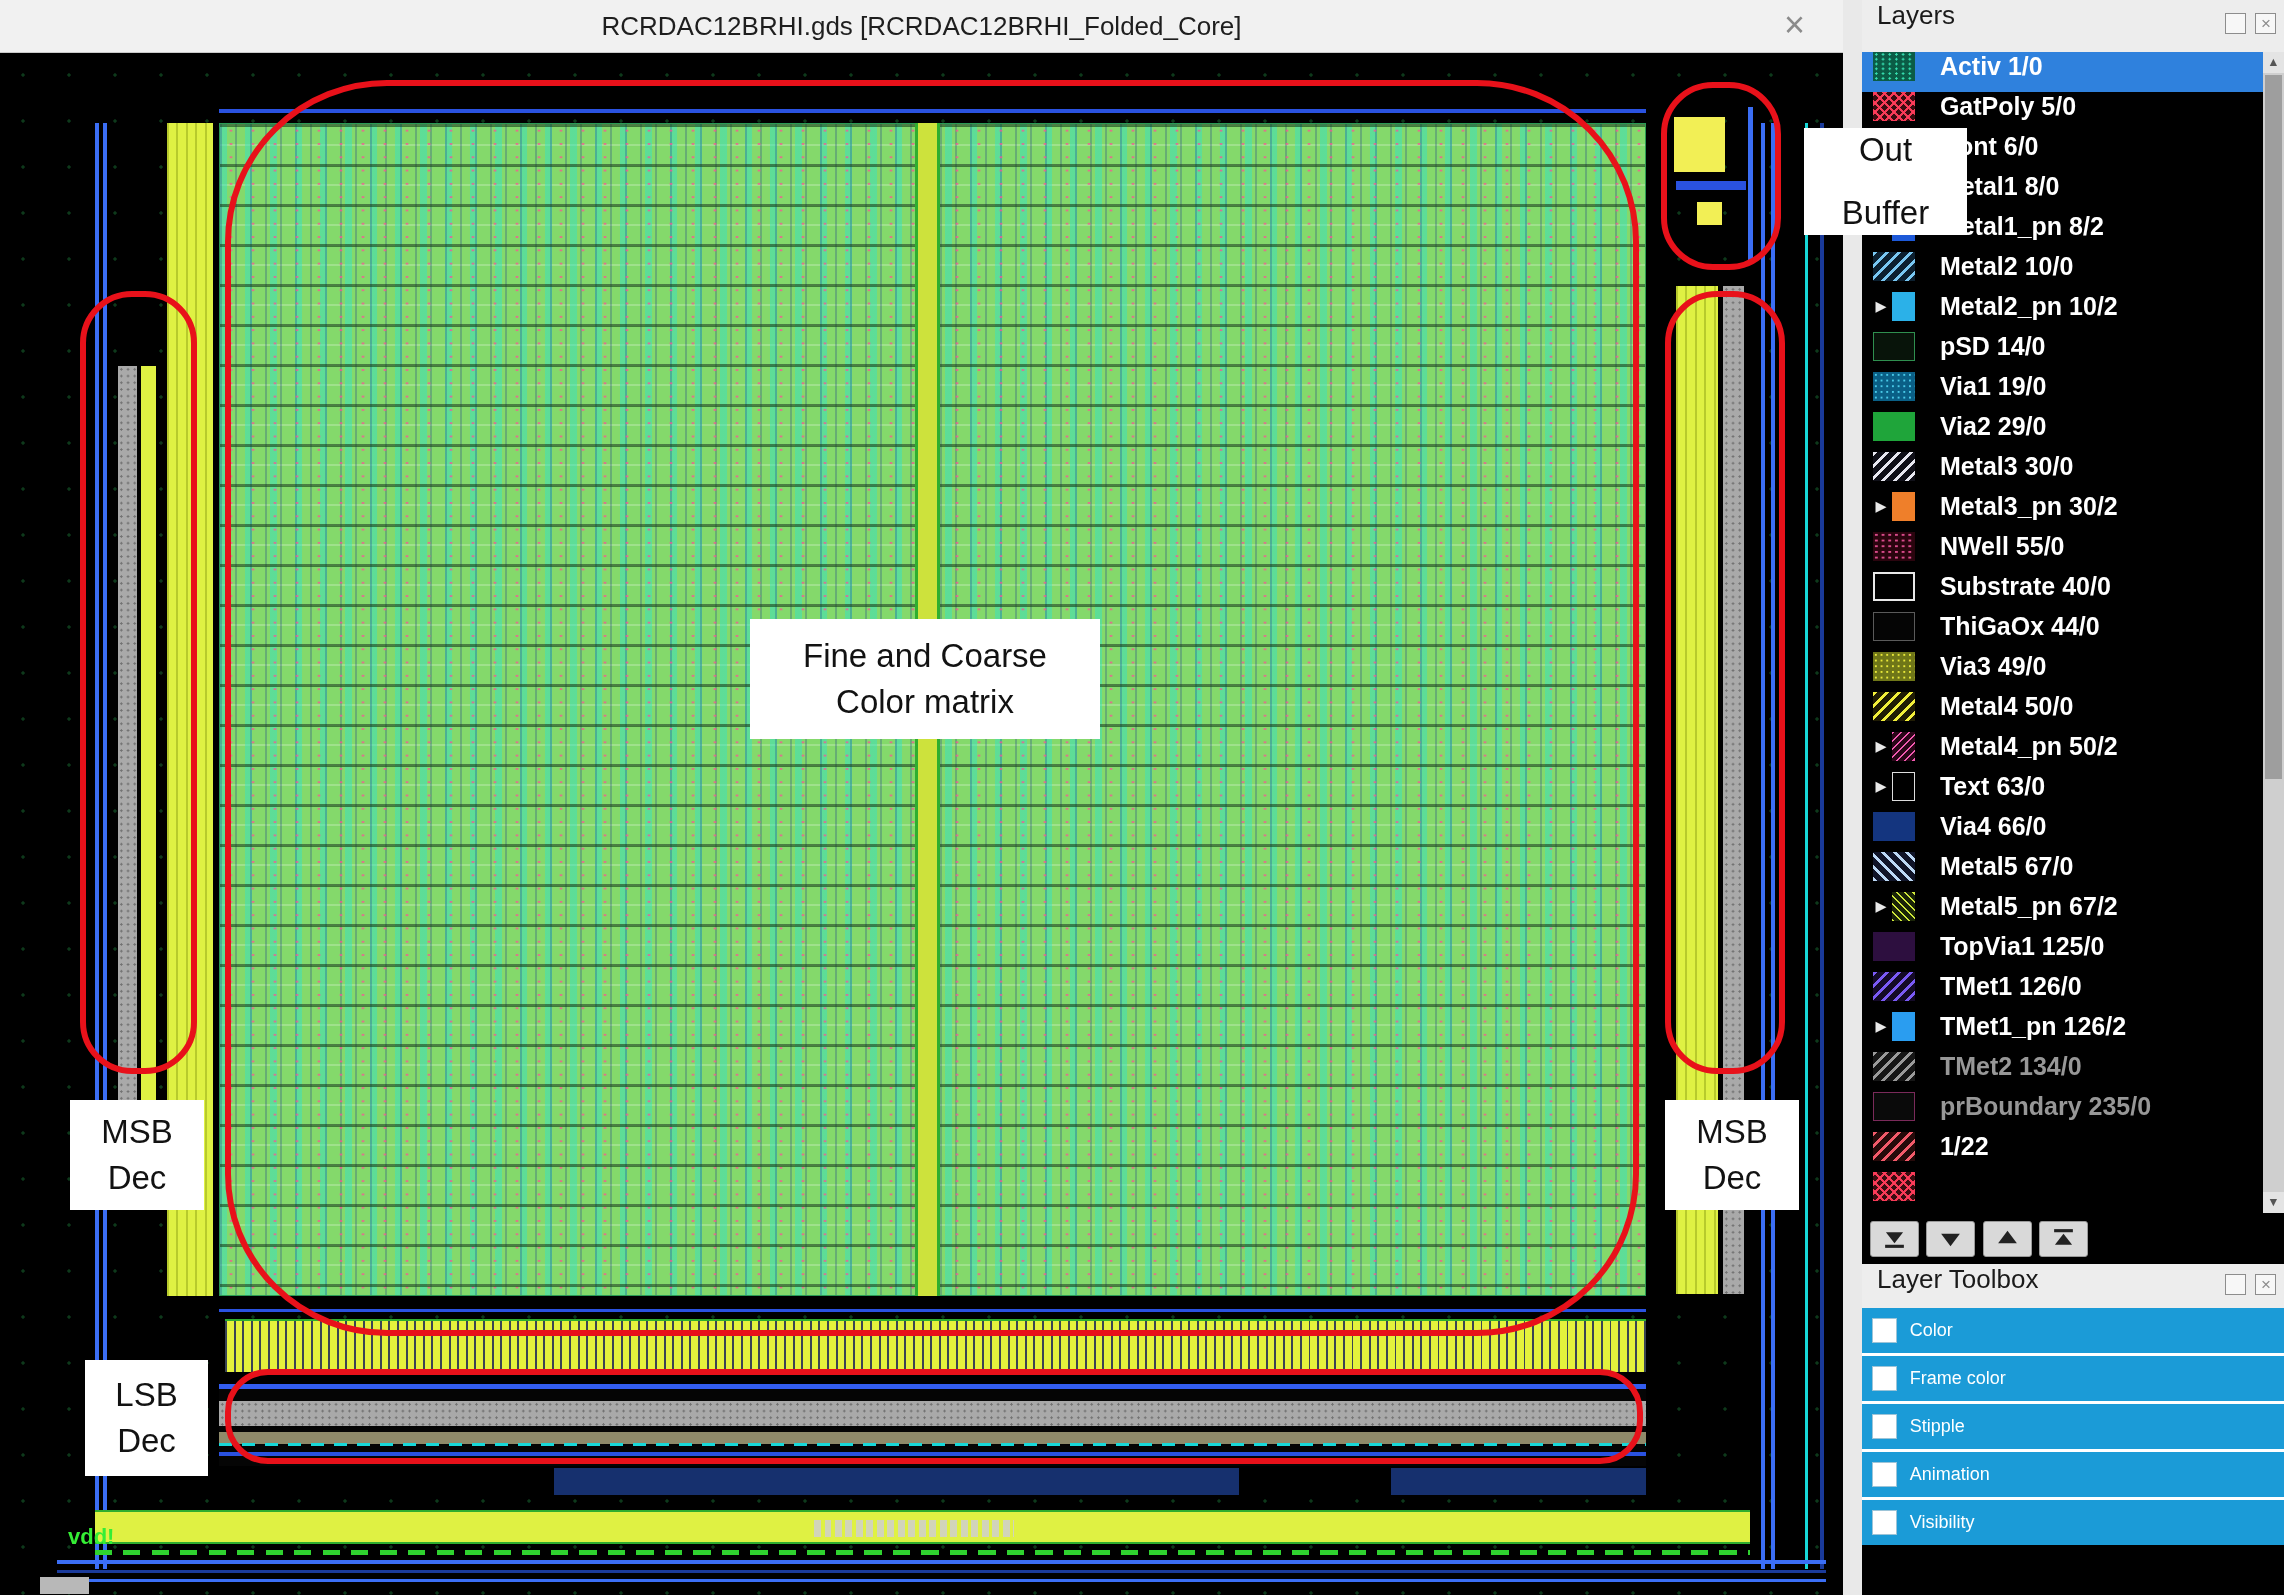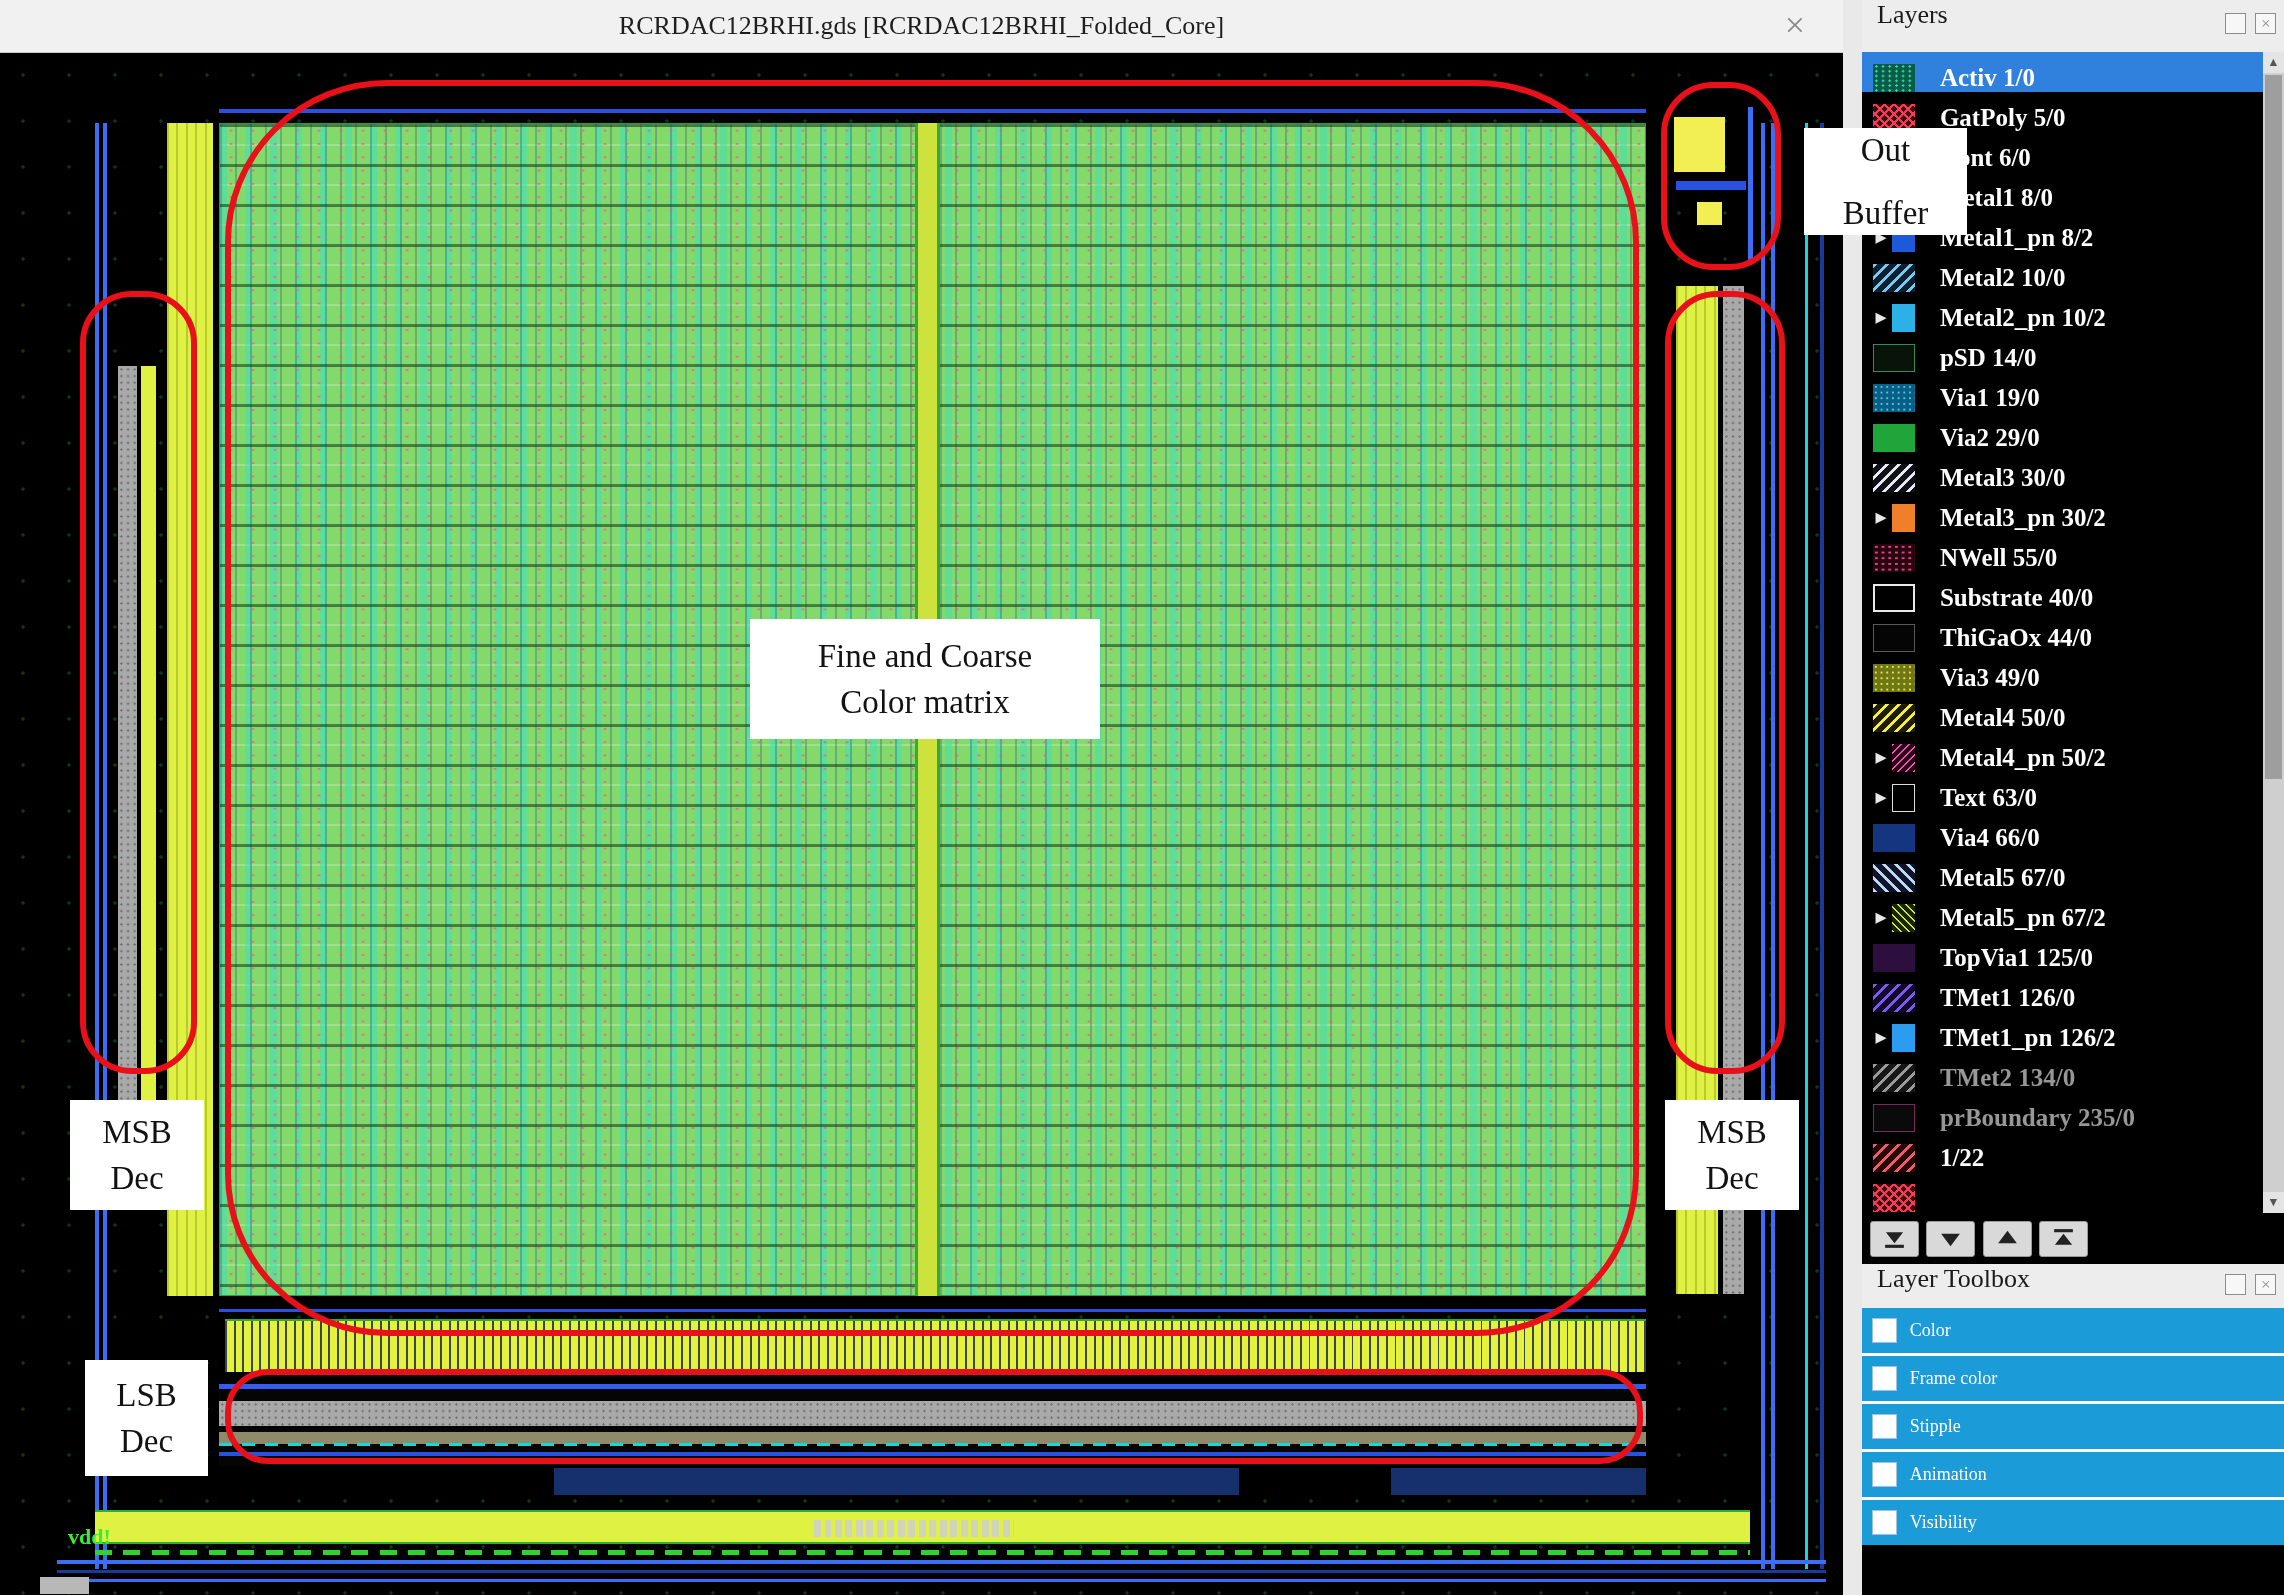--- a/index.html
+++ b/index.html
@@ -1,16 +1,16 @@
 <!DOCTYPE html>
 <html style="font-size:15px"><head>
 <meta charset="utf-8">
 <style>
   html,body{margin:0;padding:0;background:#fff;font-family:"Liberation Sans",sans-serif;}
-  .window{position:relative;width:2285px;height:1595px;overflow:hidden;background:#e5e5e5;font-family:Liberation Serif, serif;}
+  .window{position:relative;width:2285px;height:1595px;overflow:hidden;background:#e5e5e5;}
 
   
   .titlebar{position:absolute;left:0;top:0;width:1843px;height:52px;background:#f1f1f1;border-bottom:1px solid #c9c9c9;z-index:5;}
   .titlebar .title{position:absolute;left:0;top:0;width:100%;text-align:center;line-height:52px;font-size:26px;color:#1e1e1e;}
   .titlebar .close{position:absolute;right:38px;top:0;line-height:50px;font-size:36px;color:#8b8b8b;cursor:default;}
 
   
   .canvas{position:absolute;left:0;top:52px;width:1843px;height:1543px;background-color:#000;
     background-image:radial-gradient(rgba(35,150,70,.38) 1.4px,transparent 1.9px);
     background-size:46px 46px;overflow:hidden;z-index:1;}
@@ -45,21 +45,21 @@
   .splitter{position:absolute;left:1843px;top:0;width:19px;height:1595px;background:#e9e9e9;z-index:4;}
 
   
   .panel{position:absolute;left:1862px;top:0;width:422px;height:1595px;background:#000;z-index:10;}
   .phead{position:relative;height:52px;background:#ededed;display:flex;align-items:flex-start;padding-left:15px;box-sizing:border-box;}
   .phead .ptitle{font-size:26px;color:#1a1a1a;}
   .wicons{position:absolute;right:7.6px;top:13.3px;display:flex;gap:9.5px;}
   .wicon{width:21px;height:21px;border:1.9px solid #8d8d8d;box-sizing:border-box;display:flex;align-items:center;justify-content:center;color:#8d8d8d;font-size:17px;line-height:1;background:#f7f7f7;}
 
   .llist{position:relative;height:1161px;overflow:hidden;background:#000;}
-  .lrow{display:flex;align-items:flex-end;height:40px;padding-left:11.4px;gap:9.5px;width:390px;}
+  .lrow{display:flex;align-items:flex-start;height:40px;padding-left:11.4px;gap:9.5px;width:390px;}
   .lrow.sel{background:#2f81dd;}
   .lab{color:#fff;font-weight:700;font-size:25px;white-space:nowrap;}
   .dim .lab{color:#979797;font-weight:700;}
   .swslot{width:57px;display:flex;align-items:center;gap:3.8px;flex:0 0 auto;}
   .tri{color:#e8e8e8;font-size:14.3px;width:15px;text-align:center;}
   .sw{width:42px;height:28.5px;box-sizing:border-box;flex:0 0 auto;}
   .sw.sm{width:23px;}
   .sw-activ{background-color:#0b5c46;background-image:radial-gradient(#35e0b0 1.4px,transparent 1.6px);background-size:6.7px 4.8px;}
   .sw-gatpoly{background-color:#3a0c10;background-image:repeating-linear-gradient(45deg,rgba(255,60,90,.95) 0 1.9px,transparent 1.9px 6.7px),repeating-linear-gradient(-45deg,rgba(255,60,90,.95) 0 1.9px,transparent 1.9px 6.7px);}
   .sw-cont{background-color:#1d1d1d;background-image:radial-gradient(#ddd 1.3px,transparent 1.5px);background-size:7.6px 7.6px;}

